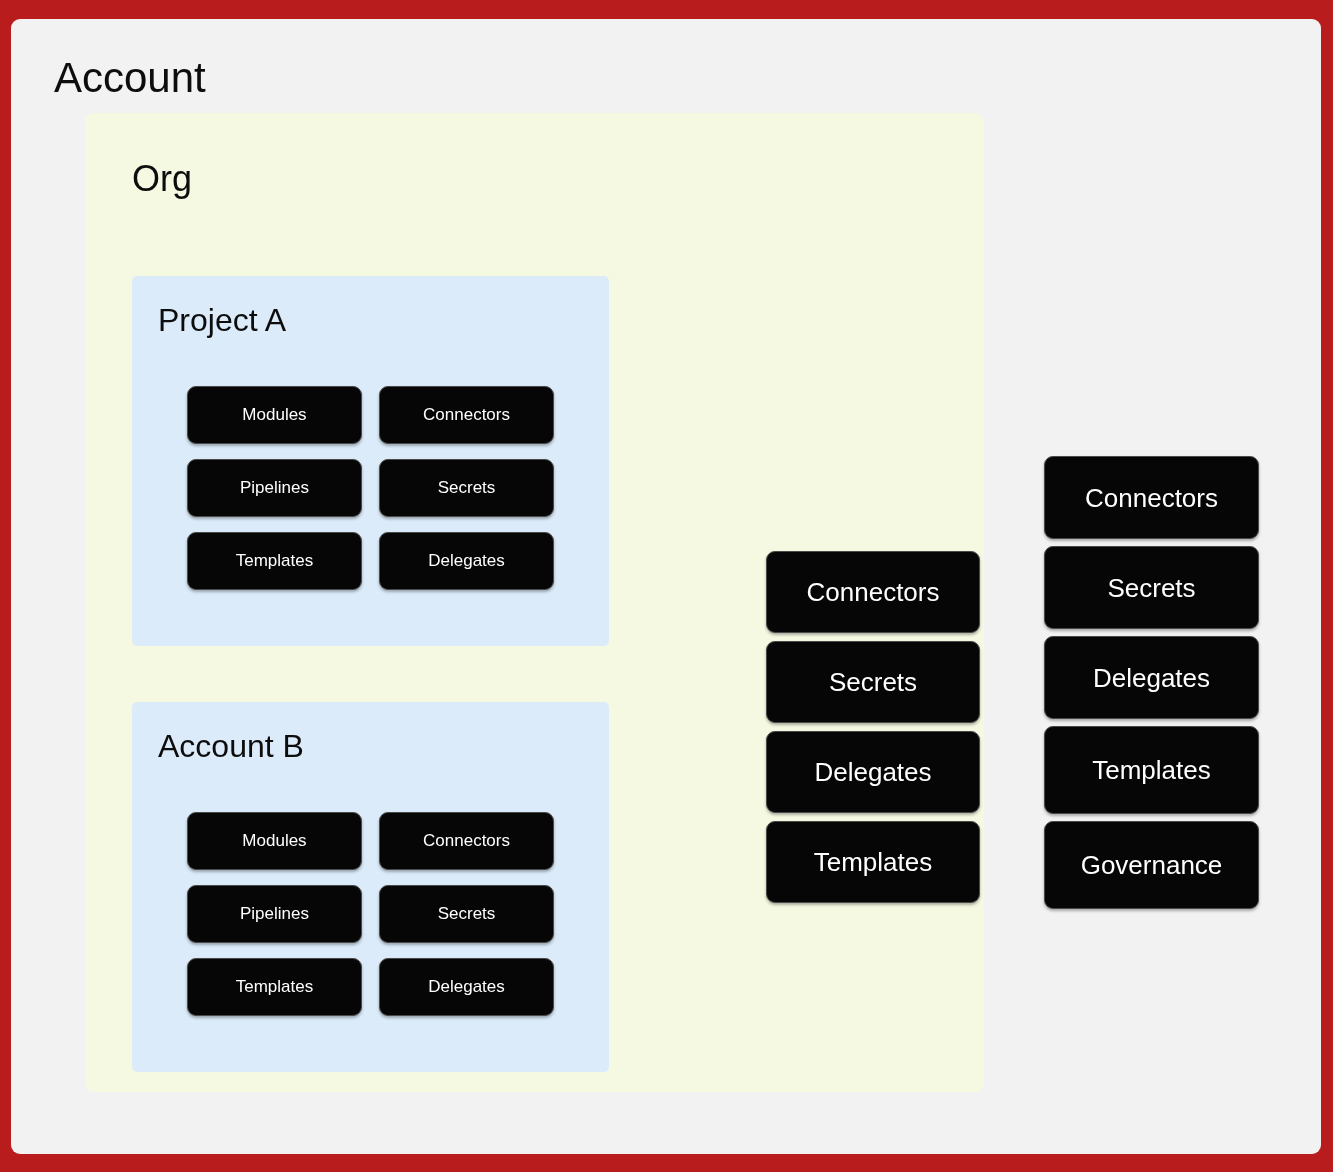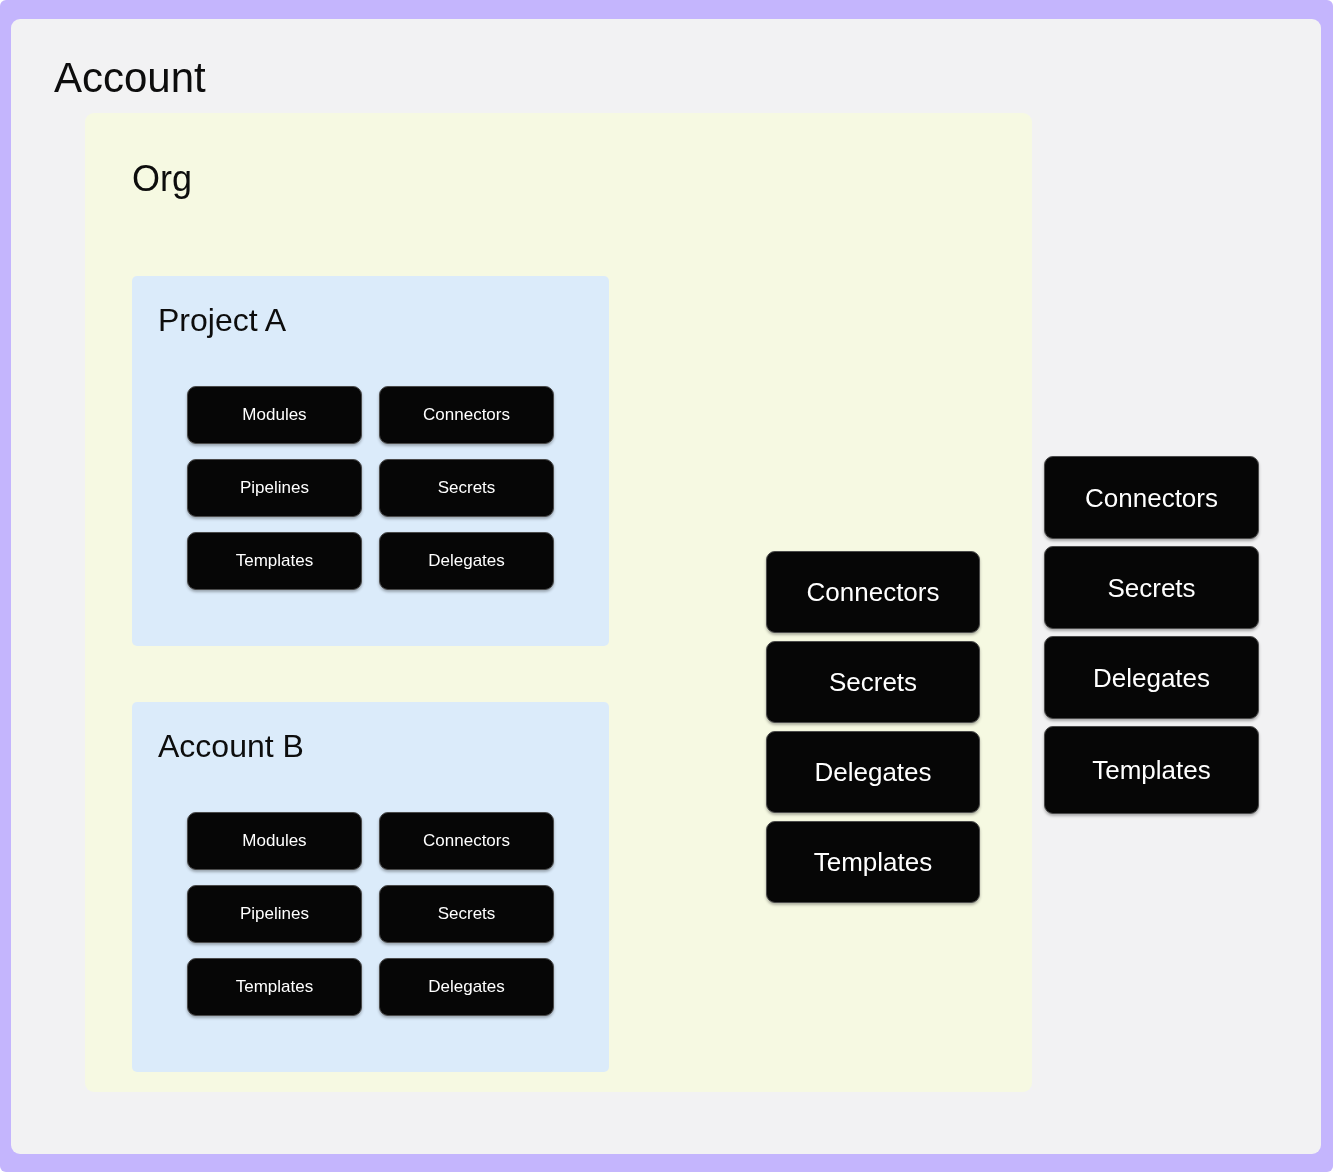--- a/index.html
+++ b/index.html
@@ -6,22 +6,21 @@
     margin: 0;
     padding: 0;
     background: #ffffff;
     font-family: "Liberation Sans", sans-serif;
   }
   #canvas {
     position: relative;
     width: 1333px;
     height: 1172px;
     overflow: hidden;
-    background: #c4b5fd;
-    border-radius: 6px;
+    background: #b91c1c;
   }
 
   
   .account-panel {
     position: absolute;
     left: 11px;
     top: 19px;
     width: 1310px;
     height: 1135px;
     background: #f2f2f3;
@@ -41,21 +40,20 @@
 
   
   .org-panel {
     position: absolute;
     left: 74px;
     top: 94px;
     width: 899px;
     height: 979px;
     background: #f6f9e2;
     border-radius: 9px;
-    padding-left: 48px;
   }
   .org-title {
     position: absolute;
     left: 47px;
     top: 44px;
     font-size: 36px;
     line-height: 44px;
     color: #0d0d0d;
     font-weight: 400;
     white-space: nowrap;
@@ -190,17 +188,18 @@
         <div class="btn btn-lg">Templates</div>
       </div>
 
     </div>
 
     <div class="account-stack">
       <div class="btn btn-lg">Connectors</div>
       <div class="btn btn-lg">Secrets</div>
       <div class="btn btn-lg">Delegates</div>
       <div class="btn btn-lg">Templates</div>
+      <div class="btn btn-lg">Governance</div>
     </div>
 
   </div>
 
 </div>
 
 </body></html>

